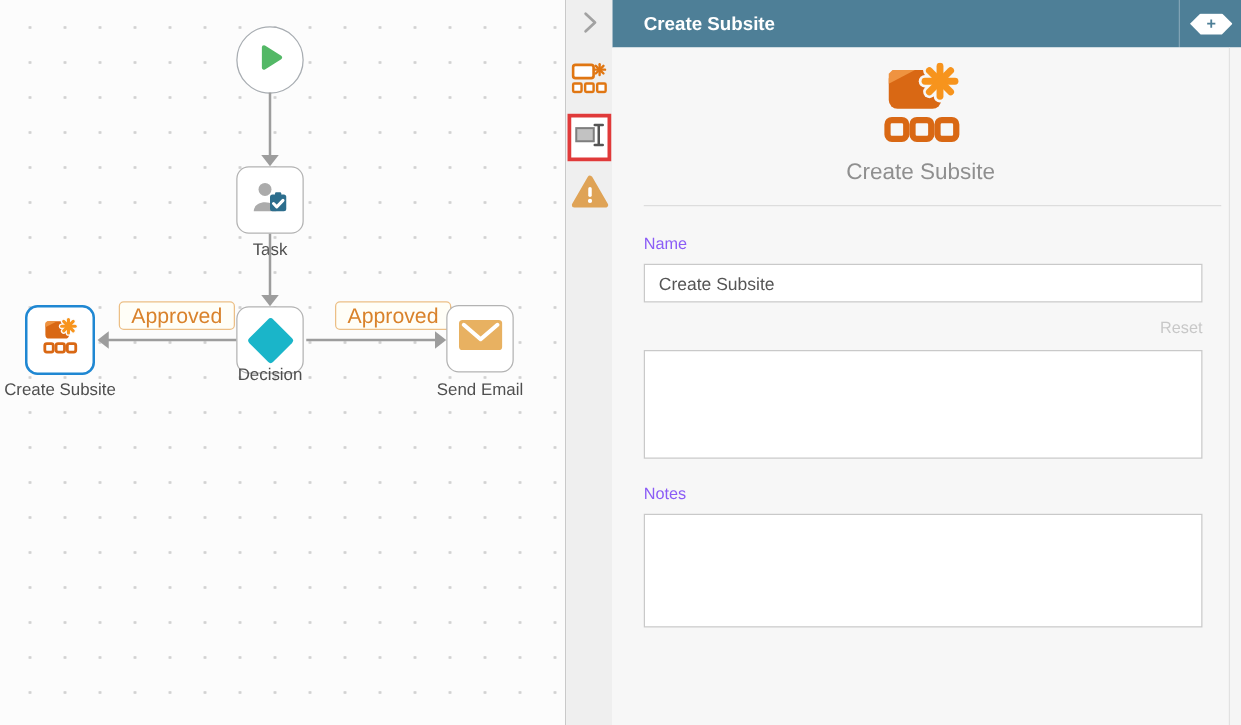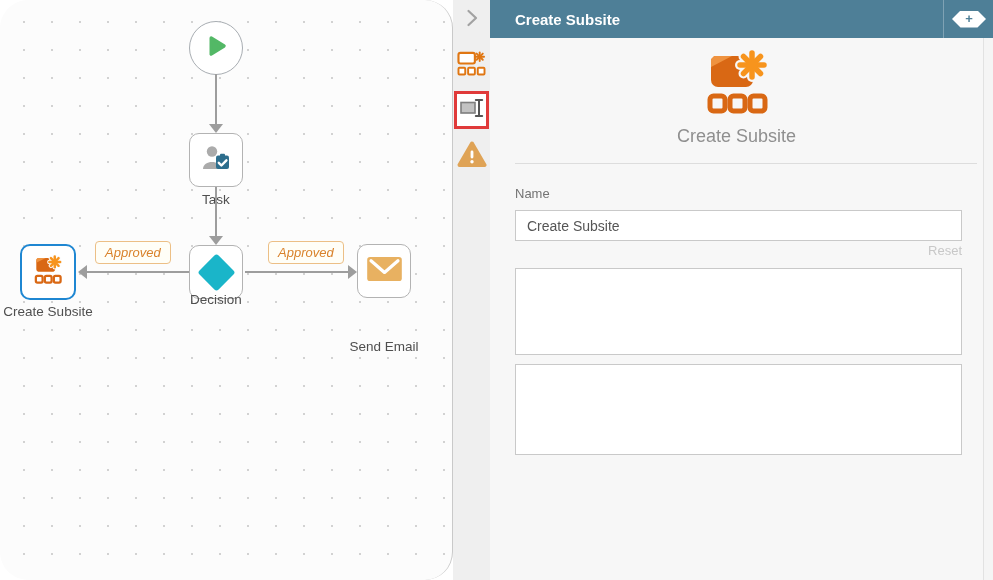--- a/index.html
+++ b/index.html
@@ -5,21 +5,21 @@
   * { margin:0; padding:0; box-sizing:border-box; }
   html,body { width:993px; height:580px; overflow:hidden;
     font-family:"Liberation Sans", sans-serif; background:#fff; }
   .app { position:relative; width:993px; height:580px; }
 
   
   .canvas { position:absolute; left:0; top:0; width:453px; height:580px;
     background-color:#fcfcfc;
     background-image:radial-gradient(circle, #d2d2d2 1px, transparent 1.4px);
     background-size:28px 28px; background-position:10px 8px;
-    border-right:1px solid #c9c9c9;border-radius:28px; }
+    border-right:1px solid #c9c9c9; }
 
   .node { position:absolute; background:#fff; border:1.5px solid #b3b3b3;
     border-radius:10px; display:flex; align-items:center; justify-content:center; }
   .node.selected { border:2px solid #1f87d2; }
   .start-node { position:absolute; left:189px; top:21px; width:54px; height:54px;
     background:#fff; border:1.5px solid #a8adb2; border-radius:50%;
     display:flex; align-items:center; justify-content:center; }
   .node-label { position:absolute; font-size:13.5px; color:#4f4f4f; text-align:center; }
 
   .vline { position:absolute; width:2px; background:#9d9d9d; }
@@ -27,23 +27,23 @@
   .arrow-down { position:absolute; width:0; height:0;
     border-left:7px solid transparent; border-right:7px solid transparent;
     border-top:9px solid #9d9d9d; }
   .arrow-left { position:absolute; width:0; height:0;
     border-top:7px solid transparent; border-bottom:7px solid transparent;
     border-right:9px solid #9d9d9d; }
   .arrow-right { position:absolute; width:0; height:0;
     border-top:7px solid transparent; border-bottom:7px solid transparent;
     border-left:9px solid #9d9d9d; }
 
-  .branch-label { position:absolute; font-size:13px; color:#d9822b;
+  .branch-label { position:absolute; font-size:17px; color:#d9822b;
     background:#fffef7; border:1px solid #ecbf86; border-radius:4px;
-    padding:2px 9px; line-height:17px;font-style:italic; }
+    padding:2px 9px; line-height:17px; }
 
   .diamond { width:27px; height:27px; background:#1ab5c9; border-radius:3px;
     transform:rotate(45deg); }
 
   
   .tool-strip { position:absolute; left:453px; top:0; width:37px; height:580px;
     background:#efefef; }
   .strip-chevron { position:absolute; left:9px; top:8px; width:20px; height:24px;
     display:flex; align-items:center; justify-content:center; }
   .strip-tool { position:absolute; left:3px; width:31px; height:34px;
@@ -65,25 +65,25 @@
   .panel-body { position:absolute; left:490px; top:38px; width:493px; height:542px;
     background:#f7f7f7; }
   .scroll-track { position:absolute; left:983px; top:38px; width:10px; height:542px;
     background:#f5f5f5; border-left:1px solid #e2e2e2; }
 
   .hero { text-align:center; padding-top:12px; }
   .hero-title { font-size:18px; color:#8f8f8f; margin-top:4px; }
   .sep { border:none; border-top:1px solid #ddd; margin:16px 6px 0 25px; }
 
   .form { padding:0 21px 0 25px; }
-  .field-label { display:block; font-size:13px; color:#737373; margin-top:22px; }
+  .field-label { display:block; font-size:13px; color:#8b5cf6; margin-top:22px; }
   .text-input { width:100%; height:31px; margin-top:9px; border:1px solid #c9c9c9;
     background:#fff; font-family:"Liberation Sans", sans-serif; font-size:14px;
     color:#555; padding:0 11px; outline:none; }
-  .reset-row { text-align:right; }
+  .reset-row { text-align:right; margin-top:11px; }
   .reset-link { font-size:13px; color:#c8c8c8; cursor:default; }
   .check-row { display:flex; align-items:center; margin-top:11px; }
   .checkbox { width:17px; height:17px; background:#fff; border:2px solid #555;
     border-radius:2px; display:flex; align-items:center; justify-content:center;
     cursor:pointer; }
   .check-label { font-size:13.5px; color:#4f4f4f; margin-left:13px; }
   .textarea { width:100%; border:1px solid #c9c9c9; background:#fff; resize:none;
     margin-top:9px; font-family:"Liberation Sans", sans-serif; font-size:14px;
     color:#555; padding:8px 11px; outline:none; display:block; }
   .ta-desc { height:87px; }
@@ -164,21 +164,21 @@
     <div class="node-label" style="left:0px; top:304px; width:96px;">Create Subsite</div>
 
     <div class="node" style="left:357px; top:244px; width:54px; height:54px;">
       <span>
         <svg width="35" height="25" viewBox="0 0 36 26">
           <rect x="0" y="0" width="36" height="25" rx="3" fill="#e8b161"></rect>
           <polyline points="4,4 18,16 32,4" stroke="#fff" stroke-width="3.4" fill="none" stroke-linecap="round" stroke-linejoin="round"></polyline>
         </svg>
       </span>
     </div>
-    <div class="node-label" style="left:334px; top:304px; width:100px;margin-top:35px;">Send Email</div>
+    <div class="node-label" style="left:334px; top:304px; width:100px;">Send Email</div>
   </div>
 
   <div class="tool-strip">
     <div class="strip-chevron">
       <span>
         <svg width="12" height="20" viewBox="0 0 12 20">
           <polyline points="2.5,3 10,10 2.5,17" stroke="#a2a2a2" stroke-width="2.2" fill="none" stroke-linecap="round" stroke-linejoin="round"></polyline>
         </svg>
       </span>
     </div>
@@ -266,18 +266,19 @@
       <label class="field-label">Name</label>
       <input class="text-input" type="text" value="Create Subsite" style="">
 
       <div class="reset-row">
         <span class="reset-link">Reset</span>
       </div>
 
 
       <textarea class="textarea ta-desc" style=""></textarea>
 
+      <label class="field-label" style="margin-top:20px;">Notes</label>
       <textarea class="textarea ta-notes" style=""></textarea>
     </div>
   </div>
 
   <div class="scroll-track"></div>
 </div>
 
 </body></html>

